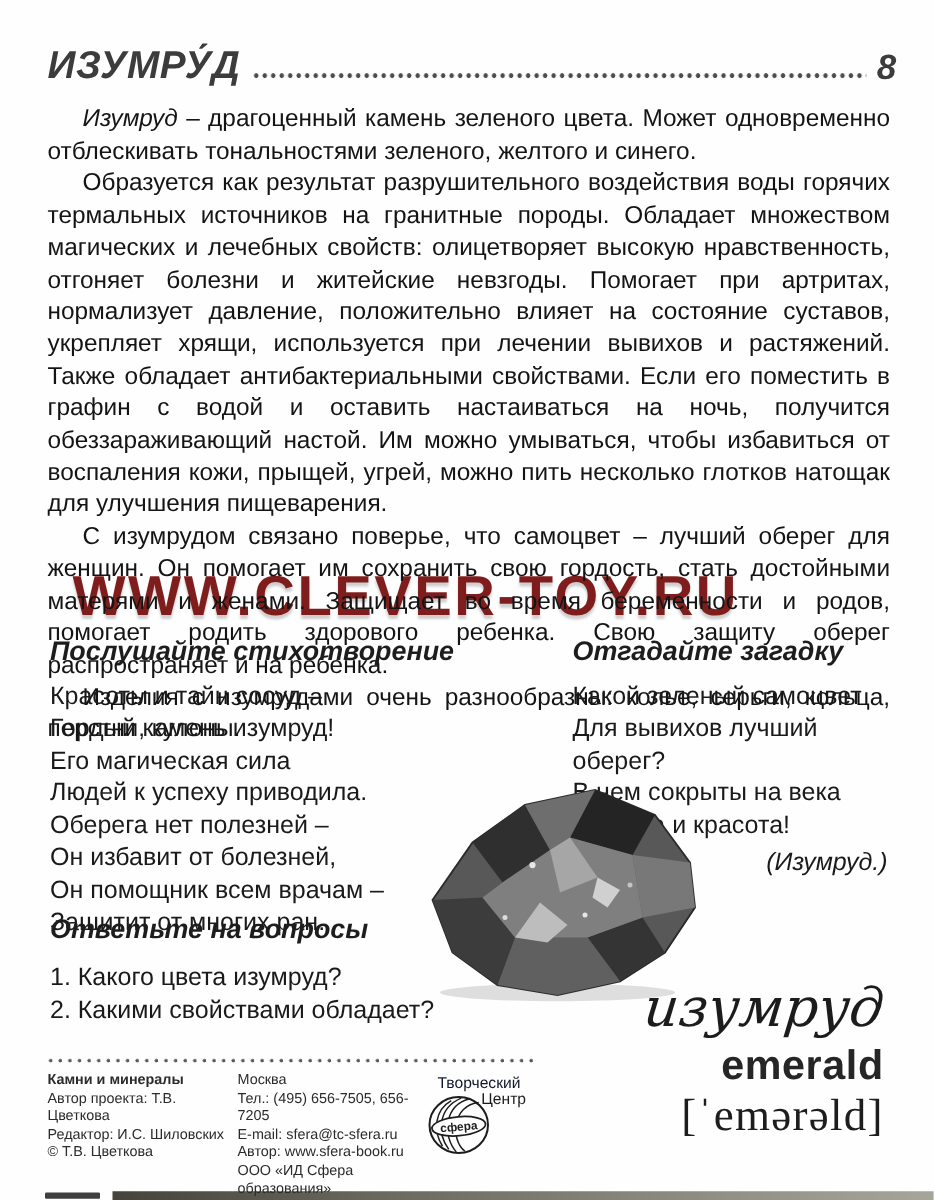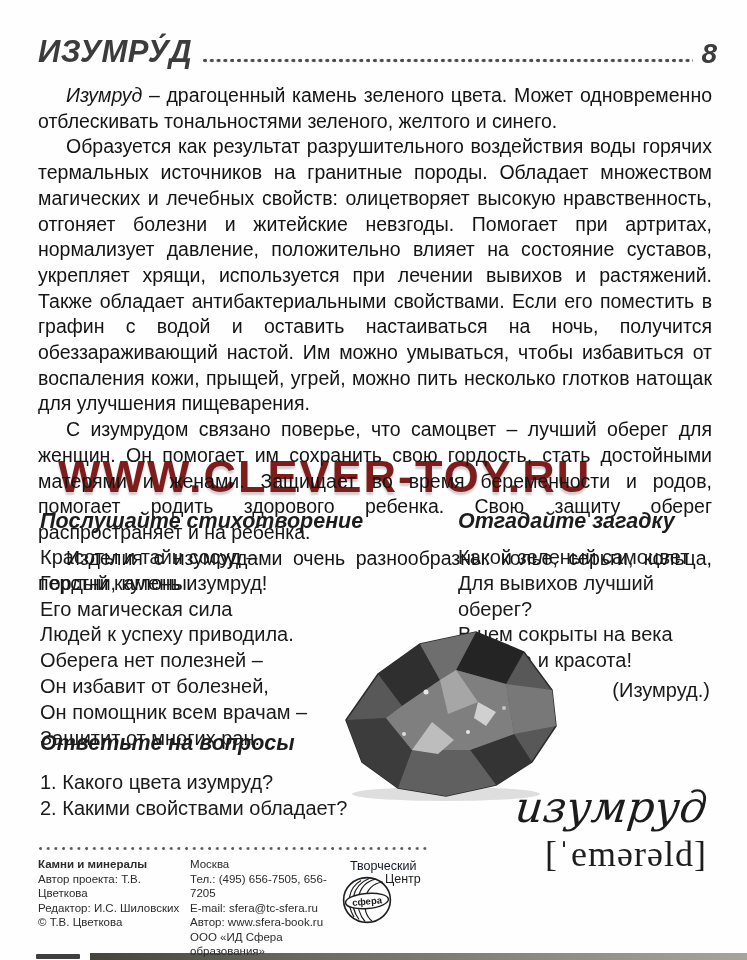--- a/index.html
+++ b/index.html
@@ -25,21 +25,21 @@
   .article p{margin:0;text-indent:28px;text-align:justify;
     font-size:19.5px;line-height:25.7px;color:#141414;}
   .lead-italic{font-style:italic;}
 
   
   .section-heading{margin:0;font-style:italic;font-weight:bold;font-size:21.5px;line-height:26px;color:#1d1d1d;}
   .poem{position:absolute;top:508px;left:40px;width:360px;z-index:2;}
   .riddle{position:absolute;top:508px;left:458px;width:252px;z-index:2;}
   .verse-line{font-size:20px;line-height:25.8px;color:#1a1a1a;}
   .poem .section-heading,.riddle .section-heading{margin-bottom:11px;}
-  .riddle-answer{margin-top:4px;text-align:right;font-size:20px;line-height:25px;color:#1a1a1a;}
+  .riddle-answer{margin-top:4px;text-align:right;font-style:italic;font-size:20px;line-height:25px;color:#1a1a1a;}
 
   
   .questions{position:absolute;top:730px;left:40px;width:420px;z-index:2;}
   .questions .section-heading{margin-bottom:14px;}
   .question-line{font-size:20px;line-height:25.5px;color:#1a1a1a;}
 
   
   .rock{position:absolute;top:622px;left:328px;width:232px;height:182px;z-index:2;}
 
   
@@ -132,20 +132,21 @@
   </svg>
 
   <section class="questions">
     <h2 class="section-heading">Ответьте на вопросы</h2>
     <div class="question-line">1. Какого цвета изумруд?</div>
     <div class="question-line">2. Какими свойствами обладает?</div>
   </section>
 
   <aside class="vocab">
     <div class="vocab-cursive">изумруд</div>
+    <div class="vocab-english">emerald</div>
     <div class="vocab-transcription">[ˈemərəld]</div>
   </aside>
 
   <footer class="footer">
     <div class="footer-dots"></div>
     <div class="footer-cols">
       <div class="footer-col footer-col1">
         <div class="footer-series">Камни и минералы</div>
         <div>Автор проекта: Т.В. Цветкова</div>
         <div>Редактор: И.С. Шиловских</div>

